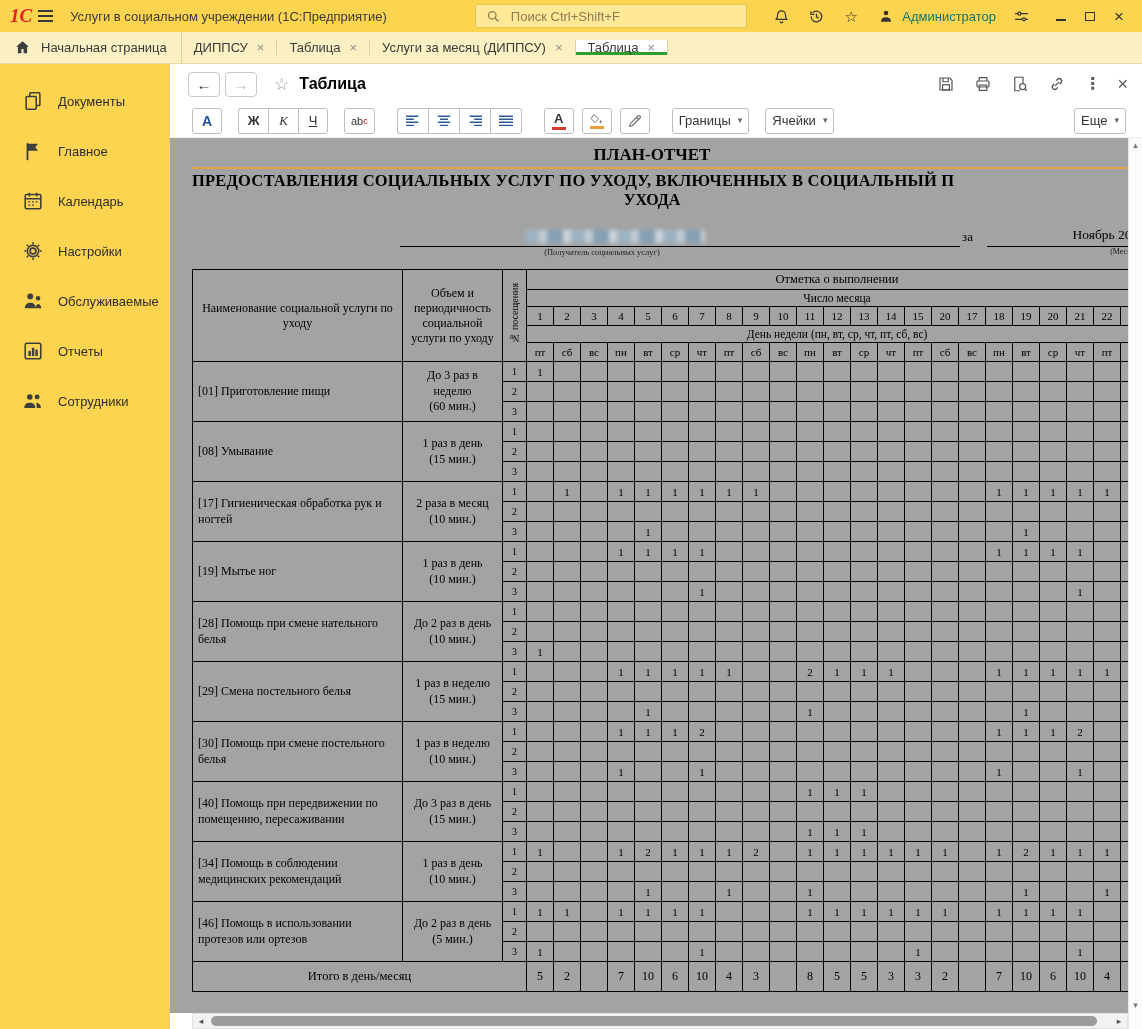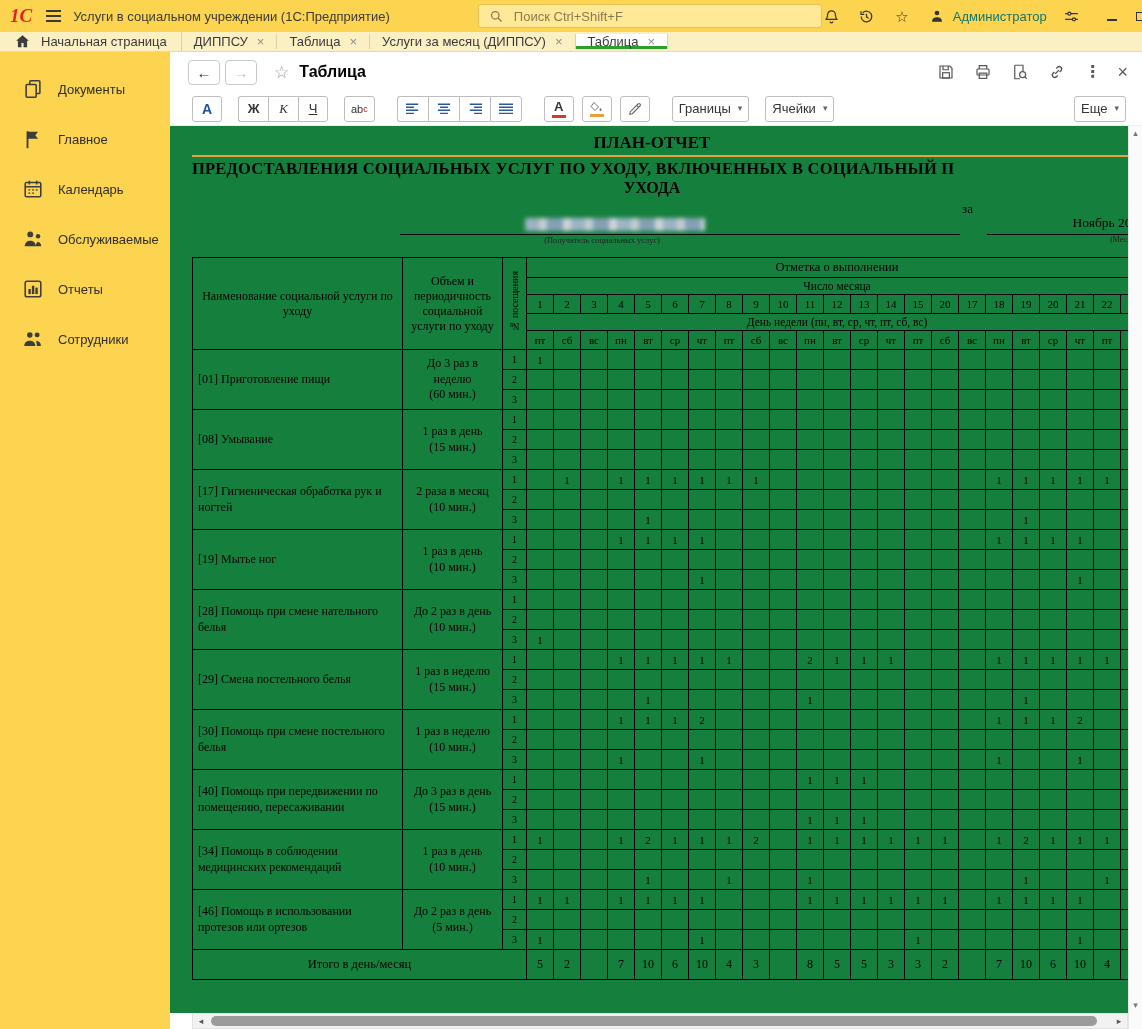--- a/index.html
+++ b/index.html
@@ -2,38 +2,38 @@
 <html><head>
 <meta charset="utf-8">
 <style>
   *{margin:0;padding:0;box-sizing:border-box;}
   html,body{width:1142px;height:1029px;overflow:hidden;}
   body{font-family:"Liberation Sans","DejaVu Sans",sans-serif;background:#fff;}
   .window{width:1142px;height:1029px;display:flex;flex-direction:column;}
 
   
   .titlebar{height:32px;background:#fcd450;display:flex;align-items:center;flex:none;padding-left:10px;}
-  .logo{font-family:"Liberation Serif",serif;font-weight:bold;font-style:italic;font-size:19px;color:#e31e24;margin-right:14px;cursor:default;}
+  .logo{font-family:"Liberation Serif",serif;font-weight:bold;font-style:italic;font-size:19px;color:#e31e24;cursor:default;}
   .burger-wrap{width:26px;height:26px;display:flex;align-items:center;justify-content:center;margin-right:12px;}
   .burger{width:15px;height:2px;background:#3a3a3a;box-shadow:0 5px 0 #3a3a3a,0 -5px 0 #3a3a3a;display:block;}
   .app-title{font-size:13px;color:#3a3a3a;white-space:nowrap;}
-  .search{width:344px;height:24px;margin-left:88px;display:flex;align-items:center;gap:7px;padding:0 8px;background:#ffe896;border:1px solid #e2c155;border-radius:3px;flex:none;}
+  .search{width:272px;height:24px;margin-left:88px;display:flex;align-items:center;gap:7px;padding:0 8px;background:#ffe896;border:1px solid #e2c155;border-radius:3px;flex:none;}
   .search-ph{font-size:13px;color:#8a7b52;white-space:nowrap;}
   .tb-right{margin-left:auto;display:flex;align-items:center;gap:15px;padding-right:12px;}
   .tb-ico{display:flex;align-items:center;justify-content:center;width:20px;height:20px;}
   .tb-star{font-size:15px;color:#333;line-height:1;}
   .user{display:flex;align-items:center;gap:6px;}
   .user-name{font-size:13px;color:#0f766e;white-space:nowrap;}
   .winctl{display:flex;align-items:center;gap:19px;margin-left:10px;padding-right:6px;}
   .min-sh{display:block;width:10px;height:2px;background:#333;margin-top:8px;}
   .max-sh{display:block;width:10px;height:9px;border:1.5px solid #333;}
   .close-glyph{font-size:17px;color:#333;line-height:1;}
 
   
-  .tabbar{height:20px;background:#fbf0c4;display:flex;align-items:stretch;flex:none;border-bottom:1px solid #e7dba8;}
+  .tabbar{height:32px;background:#fbf0c4;display:flex;align-items:stretch;flex:none;border-bottom:1px solid #e7dba8;}
   .home-tab{display:flex;align-items:center;gap:9px;padding:0 14px 0 12px;border-right:1px solid #e0d29a;min-width:166px;}
   .home-label{font-size:13px;color:#3a3a3a;white-space:nowrap;}
   .tab-strip{display:flex;align-items:center;}
   .tab{display:flex;align-items:center;gap:9px;padding:0 12px;border-right:1px solid #e0d29a;font-size:13px;color:#3a3a3a;white-space:nowrap;cursor:default;}
   .tab.active{background:#fff;box-shadow:inset 0 -3px 0 #2ca02c;}
   .tab-close{font-size:13px;color:#8d8d8d;line-height:1;}
 
   
   .main{flex:1;display:flex;min-height:0;}
   .sidebar{width:170px;background:#fcd450;flex:none;padding-top:12px;}
@@ -70,32 +70,32 @@
   .spec-c{font-size:9px;color:#c00;vertical-align:sub;}
   .colorbar{display:flex;flex-direction:column;align-items:center;gap:1px;}
   .bar-red{width:14px;height:3px;background:#d03b30;}
   .bar-orange{width:14px;height:3px;background:#e8a13a;}
   .drop-btn{gap:7px;display:flex;}
   .caret{font-size:9px;color:#666;line-height:1;}
   .fmt-more{margin-left:auto;margin-right:16px;}
 
   
   .sheet-zone{flex:1;display:flex;min-height:0;}
-  .sheet-viewport{flex:1;position:relative;overflow:hidden;background:#15803d;}
+  .sheet-viewport{flex:1;position:relative;overflow:hidden;background:#a3a3a3;}
   .sheet{position:absolute;left:22px;top:4px;width:955px;}
   .doc-title1{width:920px;text-align:center;font-family:"Liberation Serif",serif;font-weight:bold;font-size:17px;color:#000;padding:3px 0 2px;}
   .orange-rule{width:955px;height:2px;background:#e9a13a;}
   .doc-title2{white-space:nowrap;font-family:"Liberation Serif",serif;font-weight:bold;font-size:16.5px;color:#000;padding-top:2px;letter-spacing:.2px;}
   .doc-title3{width:920px;text-align:center;font-family:"Liberation Serif",serif;font-weight:bold;font-size:16px;color:#000;}
   .recip-row{position:relative;height:26px;margin-top:12px;}
   .recip-field{position:absolute;left:208px;width:560px;bottom:0;height:20px;border-bottom:1px solid #000;}
   .redacted{position:absolute;left:125px;bottom:3px;width:180px;height:13px;
     background:repeating-linear-gradient(90deg,#9db3c4 0 14px,#c3ccd3 14px 22px,#85a0b5 22px 38px,#cdd4da 38px 46px);
     filter:blur(2px);border-radius:2px;}
-  .za{position:absolute;left:770px;bottom:18px;font-family:"Liberation Serif",serif;font-size:13px;}
+  .za{position:absolute;left:770px;bottom:2px;font-family:"Liberation Serif",serif;font-size:13px;}
   .month-field{position:absolute;left:795px;width:230px;bottom:0;height:20px;border-bottom:1px solid #000;text-align:center;font-family:"Liberation Serif",serif;font-size:13.5px;}
   .cap-row{position:relative;height:12px;}
   .recip-cap{position:absolute;left:250px;width:320px;text-align:center;font-family:"Liberation Serif",serif;font-size:8.5px;color:#222;}
   .month-cap{position:absolute;left:872px;width:120px;text-align:center;font-family:"Liberation Serif",serif;font-size:8px;color:#222;}
 
   table.plan{border-collapse:collapse;table-layout:fixed;width:955px;margin-top:10px;font-family:"Liberation Serif","DejaVu Serif",serif;}
   table.plan td{border:1px solid #000;overflow:hidden;}
   .th{text-align:center;font-size:12px;padding:1px 2px;vertical-align:middle;}
   .mark-h{height:20px;font-size:12.5px;}
   .num-label{height:17px;font-size:11.5px;padding:0;}
@@ -241,20 +241,30 @@
               <svg viewBox="0 0 24 24" width="22" height="22" fill="none" stroke="#3d3d3d" stroke-width="1.7">
                 <rect x="3.5" y="5" width="17" height="15.5" rx="1.5"></rect>
                 <path d="M3.5 9.5h17M8 3v4M16 3v4"></path>
                 <path d="M7 13h2M11 13h2M15 13h2M7 16.5h2M11 16.5h2" stroke-width="1.4"></path>
               </svg>
             </span>
             <span class="sb-label">Календарь</span>
           </div>
           <div class="sb-item">
             <span class="sb-icon">
+              <svg viewBox="0 0 24 24" width="22" height="22" fill="none" stroke="#3d3d3d" stroke-width="1.8">
+                <circle cx="12" cy="12" r="3.2"></circle>
+                <circle cx="12" cy="12" r="6.2"></circle>
+                <path d="M12 4.5v-2M12 21.5v-2M19.5 12h2M2.5 12h2M17.3 6.7l1.4-1.4M5.3 18.7l1.4-1.4M17.3 17.3l1.4 1.4M5.3 5.3l1.4 1.4"></path>
+              </svg>
+            </span>
+            <span class="sb-label">Настройки</span>
+          </div>
+          <div class="sb-item">
+            <span class="sb-icon">
               <svg viewBox="0 0 24 24" width="22" height="22" fill="#3d3d3d">
                 <circle cx="9" cy="7" r="3.2"></circle>
                 <path d="M3 20c0-3.8 2.7-6 6-6s6 2.2 6 6z"></path>
                 <circle cx="17.5" cy="9" r="2.4"></circle>
                 <path d="M14.9 20c.2-3 1.6-4.6 2.6-4.6 1.6 0 3.5 1.8 3.5 4.6z"></path>
               </svg>
             </span>
             <span class="sb-label">Обслуживаемые</span>
           </div>
           <div class="sb-item">

